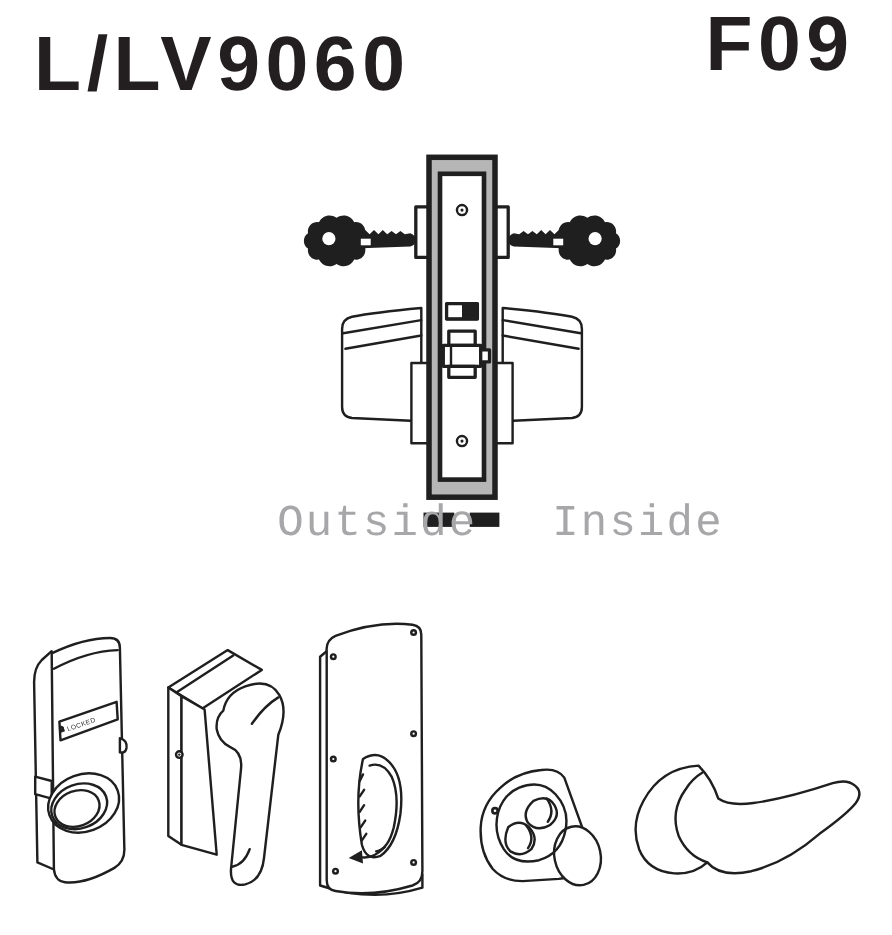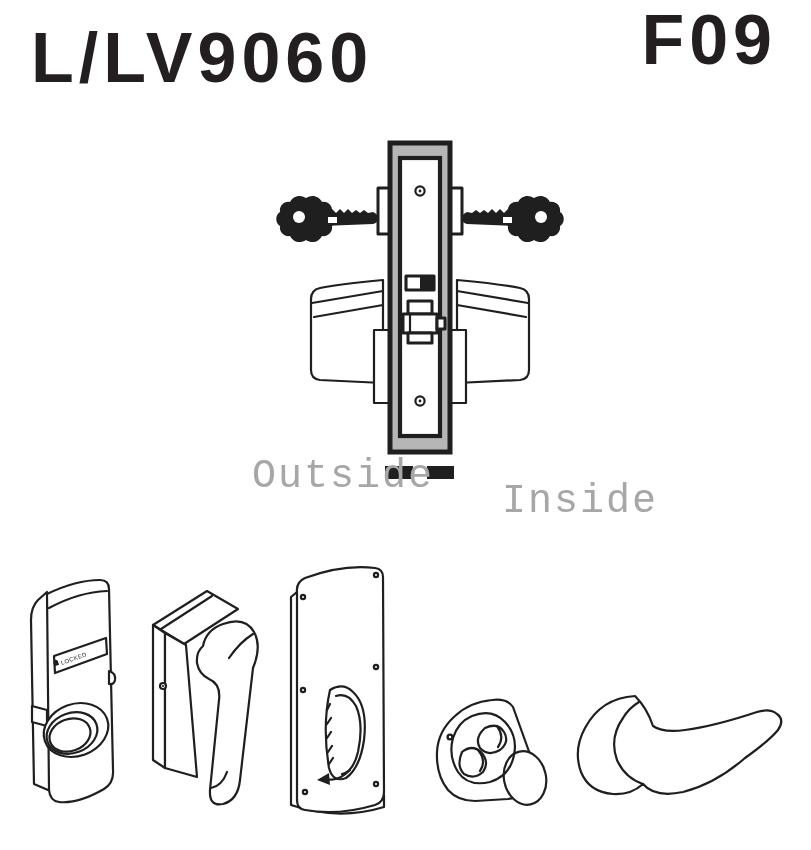--- a/index.html
+++ b/index.html
@@ -12,21 +12,21 @@
     font-weight:bold;font-size:70px;letter-spacing:5px;
     color:var(--ink,#231f20);line-height:1;white-space:nowrap;text-align:right;
   }
   #model{left:31px;top:23px}
   #fcode{right:34px;top:5px}
   .side-label{
     font-size:40px;letter-spacing:2px;line-height:1;
     color:var(--label-gray,#a7a7a9);white-space:nowrap;font-family:Liberation Mono, monospace;
   }
   #outside{left:252px;top:457px}
-  #inside{left:502px;top:482px}
+  #inside{left:502px;top:457px}
   svg{position:absolute;left:0;top:0}
   .o{fill:none;stroke:var(--line,#1f1f1f);stroke-width:2.2;stroke-linejoin:round;stroke-linecap:round}
   .w{fill:#fff;stroke:var(--line,#1f1f1f);stroke-width:2.2;stroke-linejoin:round}
   .w3{fill:#fff;stroke:var(--line,#1f1f1f);stroke-width:3;stroke-linejoin:round}
   .b{fill:var(--line,#1f1f1f);stroke:none}
   .tiny{font-family:"Liberation Sans",sans-serif;font-size:6px;letter-spacing:.4px;fill:var(--line,#1f1f1f)}
 </style>
 </head>
 <body>
 

